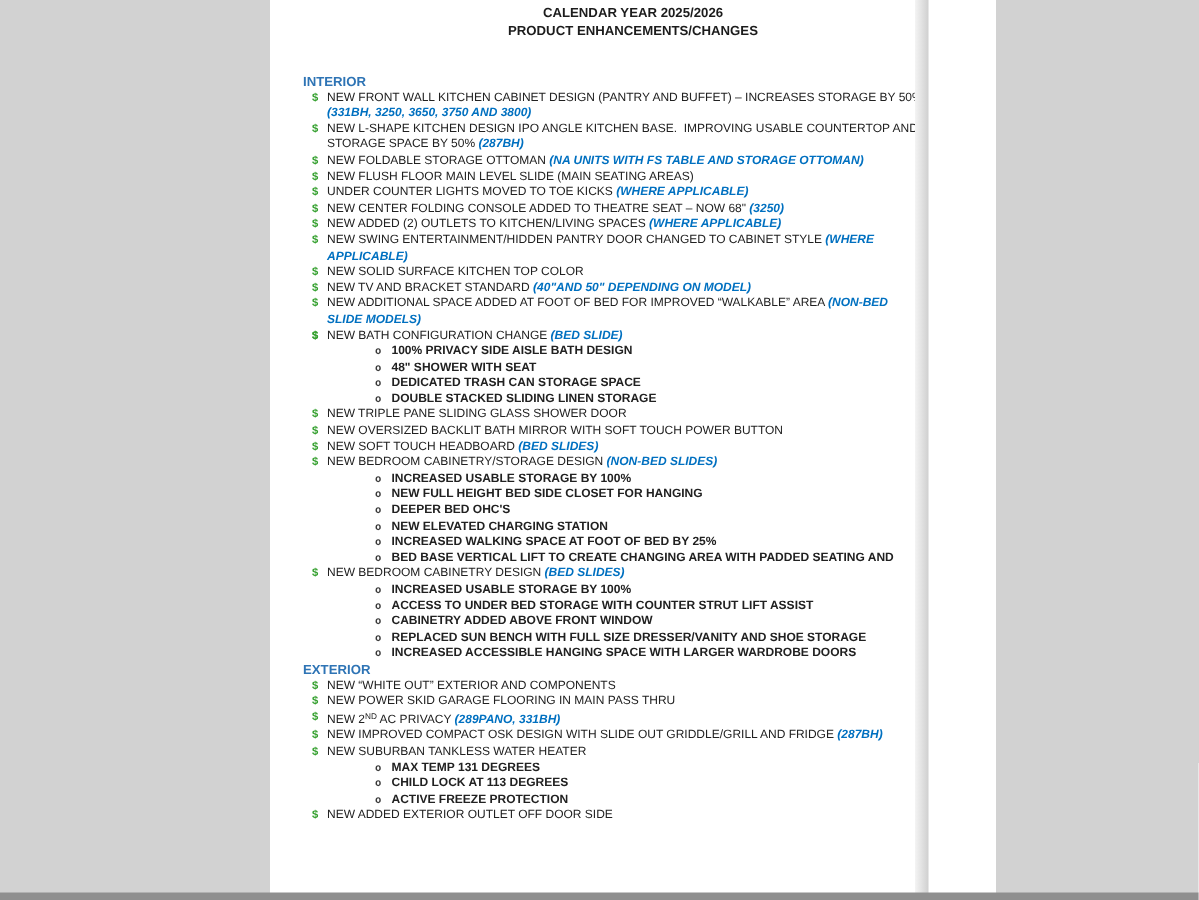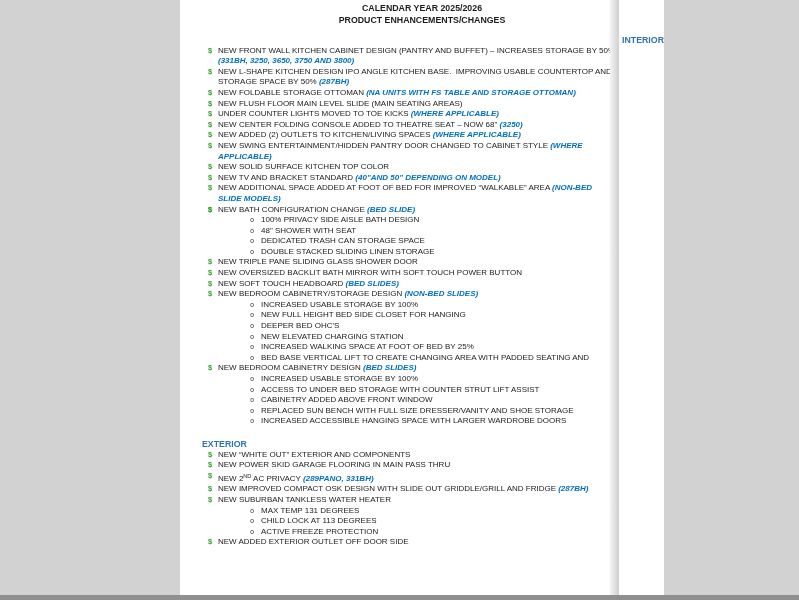--- a/index.html
+++ b/index.html
@@ -27,30 +27,30 @@
     padding-top:3px;
     text-align:center;
     font-size:8.8px;line-height:11.5px;
     font-weight:bold;color:#1c1c1c;
   }
   .section-heading{
     font-size:8.8px;line-height:10.6px;font-weight:bold;
     color:#2e74b5;
     padding-left:22px;
   }
-  .section-heading.first{margin-top:9px;text-align:right;}
-  .section-heading.later{margin-top:12px;}
+  .section-heading.first{margin-top:23px;}
+  .section-heading.later{margin-top:0;}
   .row{
     position:relative;
     font-size:8px;line-height:10.6px;
     color:#212121;
     white-space:pre-wrap;
   }
   .row.lv1{padding-left:38px;}
-  .row.lv2{padding-left:81px;}
+  .row.lv2{padding-left:81px;font-weight:bold;}
   .marker1{
     position:absolute;left:28px;top:0;
     color:#35a02f;font-weight:bold;font-size:7.5px;
   }
   .marker2{
     position:absolute;left:70px;top:0;
     font-family:"DejaVu Sans Mono",monospace;
     font-size:7px;color:#3a3a3a;
   }
   .seg-n{color:#212121;}

